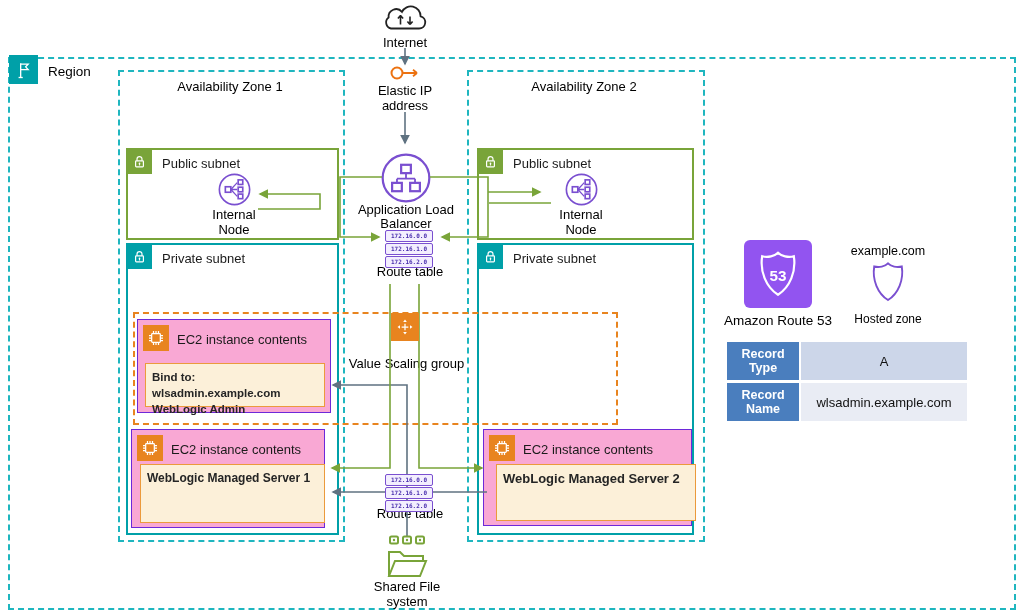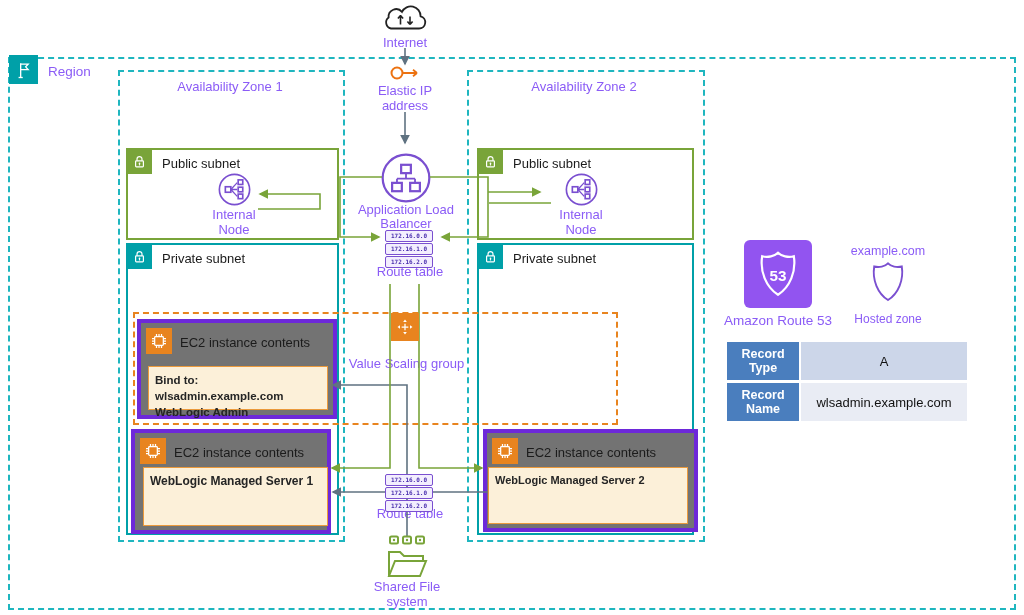--- a/index.html
+++ b/index.html
@@ -1,30 +1,30 @@
 <!DOCTYPE html>
 <html><head>
 <meta charset="utf-8">
 <style>
   html,body{margin:0;padding:0;background:#fff}
   #canvas{position:relative;width:1024px;height:615px;background:#fff;
           font-family:"Liberation Sans",sans-serif;color:#1b1b1b;overflow:hidden}
   .abs{position:absolute}
-  .lbl{font-size:13px;line-height:1.15;color:#8b5cf6}
+  .lbl{font-size:13px;line-height:1.15;color:#000000}
   .ctr{text-align:center}
   .dashed-teal{border:2px dashed #1fb6bf}
   .subnet{border-style:solid;border-width:2px}
   .subnet.pub{border-color:#79a439}
   .subnet.priv{border-color:#00a0a8}
   .locktag{width:26px;height:26px;position:absolute;left:-2px;top:-2px;display:flex;
            align-items:center;justify-content:center}
   .locktag.green{background:#79a439}
   .locktag.teal{background:#00a0a8}
   .sub-title{position:absolute;left:34px;top:6px;font-size:13px}
-  .ec2box{border:4px solid #6d28d9;background:#737373}
+  .ec2box{border:1px solid #6d28d9;background:#f9a8d4}
   .chipicon{width:26px;height:26px;background:#e8841f;position:absolute;left:5px;top:5px;
             display:flex;align-items:center;justify-content:center}
   .ec2title{position:absolute;left:39px;top:12px;font-size:13px}
   .cream{position:absolute;background:#fcf0d9;border:1px solid #eb9a3c;font-size:11.5px;
          font-weight:bold;color:#252525;padding:5px 6px;line-height:1.4}
   .asgbox{border:2px dashed #e8841f}
   .rtchip{width:46px;height:10px;border:1px solid #7a4fd0;background:#f3eefe;border-radius:2px;
           color:#4a2fae;font:bold 6px/9px "DejaVu Sans Mono",monospace;text-align:center;
           margin-bottom:1px;position:relative;z-index:6}
   .dnsrow{position:absolute;display:flex;gap:2px}
@@ -164,21 +164,21 @@
   </div>
 
   <div class="abs ec2box" style="left:483px;top:429px;width:207px;height:95px">
     <div class="chipicon">
       <svg width="20" height="20" viewBox="0 0 24 24" fill="none" stroke="#fff" stroke-width="1.5">
         <rect x="6.8" y="6.8" width="10.4" height="10.4" rx="1"></rect>
         <path d="M9 3.6v3.2M12 3.6v3.2M15 3.6v3.2M9 17.2v3.2M12 17.2v3.2M15 17.2v3.2M3.6 9h3.2M3.6 12h3.2M3.6 15h3.2M17.2 9h3.2M17.2 12h3.2M17.2 15h3.2"></path>
       </svg>
     </div>
     <div class="ec2title">EC2 instance contents</div>
-    <div class="cream" style="left:1px;top:34px;width:186px;height:45px;font-size:11px">
+    <div class="cream" style="left:12px;top:34px;width:186px;height:45px;font-size:13px">
       <div>WebLogic Managed Server 2</div>
     </div>
   </div>
 
   <div class="abs" style="left:380px;top:3px">
     <svg width="50" height="32" viewBox="0 0 50 31" fill="none" stroke="#222" stroke-width="1.8">
       <path d="M11 25h28a6.2 6.2 0 0 0 1.6-12.2A9.8 9.8 0 0 0 22 8.4 7.6 7.6 0 0 0 8.6 14 6.2 6.2 0 0 0 11 25Z"></path>
       <path d="M20.5 21v-8M20.5 12l-2.6 3M20.5 12l2.6 3" stroke-width="1.6"></path>
       <path d="M30 13v8M30 21l-2.6-3M30 21l2.6-3" stroke-width="1.6"></path>
     </svg>

